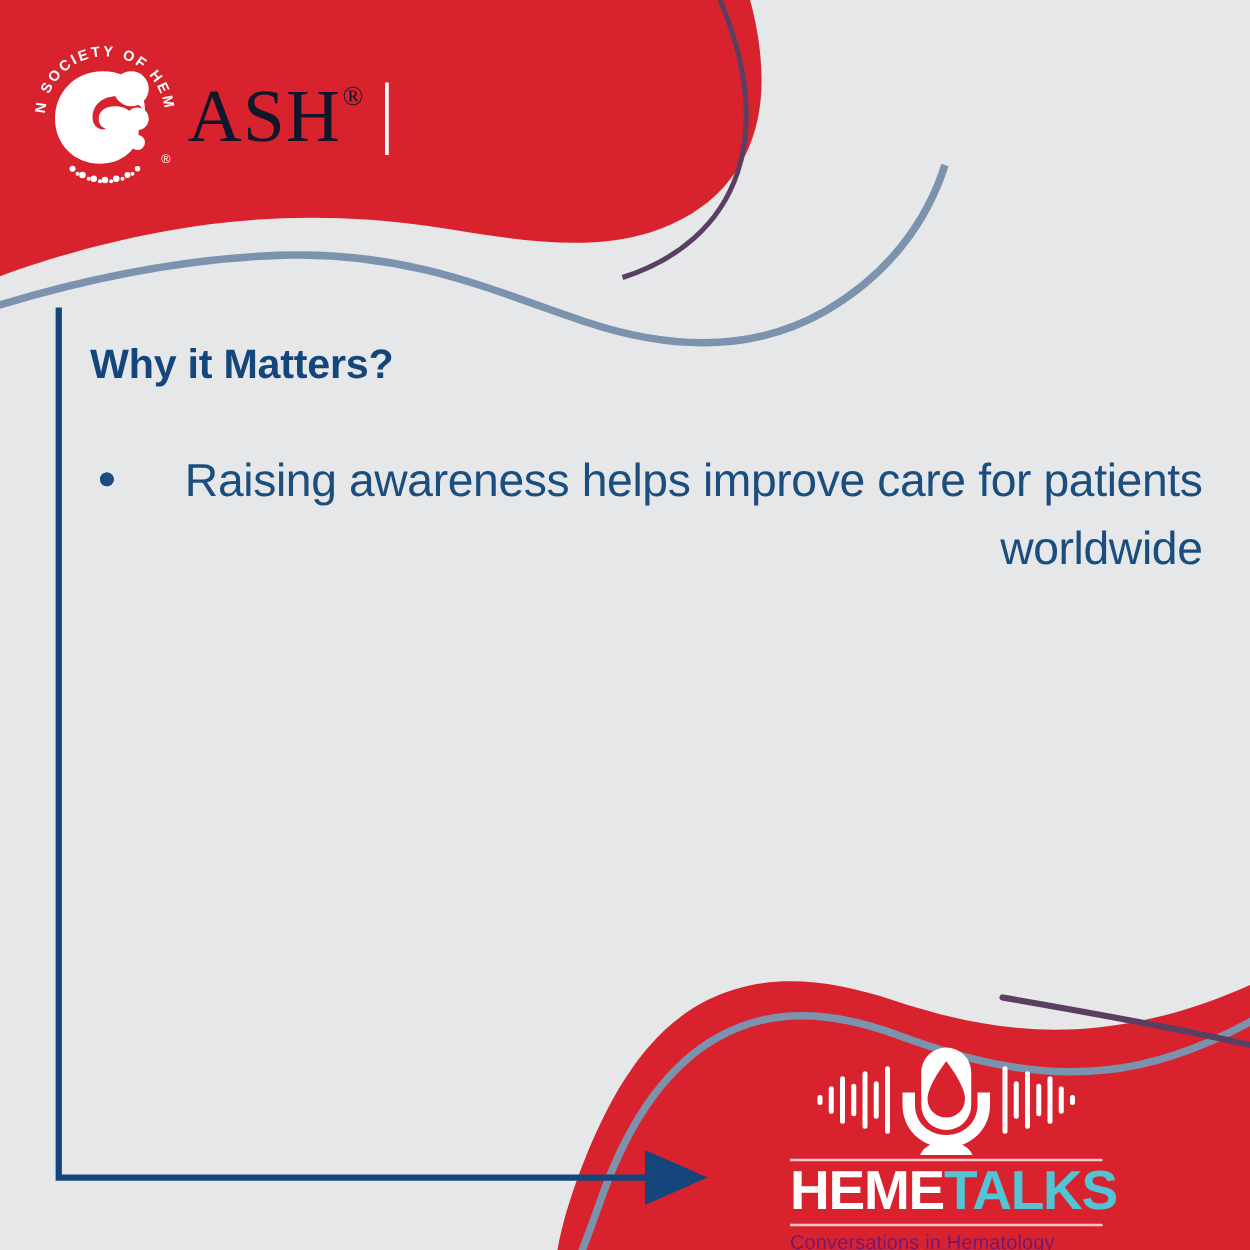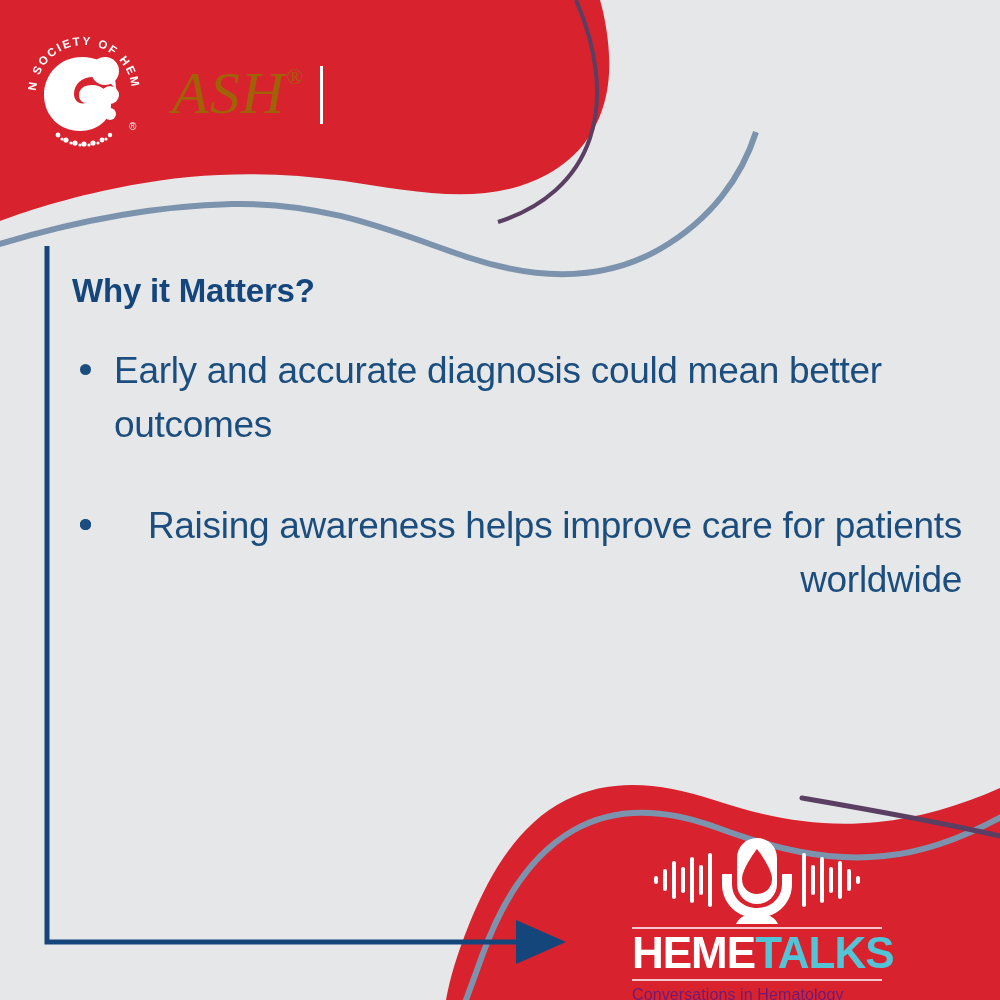--- a/index.html
+++ b/index.html
@@ -44,24 +44,22 @@
     position: relative;
     width: 132px;
     height: 132px;
     flex: 0 0 132px;
   }
   .ash-logo svg { display: block; }
 
   .brand-text {
     display: flex;
     align-items: center;
-    margin-left: 22px;
-    color: #a16207;
+    color: #0f172a;
     white-space: nowrap;
-    font-style: italic;
   }
   .brand-ash {
     font-family: "Liberation Serif", serif;
     font-size: 60px;
     font-weight: 400;
     letter-spacing: 1px;
     line-height: 1;
   }
   .brand-reg {
     font-family: "Liberation Serif", serif;
@@ -246,24 +244,20 @@
       <span class="brand-divider"></span>
     </div>
   </div>
 
   <div class="content">
     <h1 class="title">Why it Matters?</h1>
 
     <ul class="bullets">
       <li class="bullet">
         <span class="bullet-dot"></span>
-        <span>Early and accurate diagnosis could mean better outcomes</span>
-      </li>
-      <li class="bullet">
-        <span class="bullet-dot"></span>
       </li>
       <li class="bullet">
         <span class="bullet-dot"></span>
         <span>Raising awareness helps improve care for patients worldwide</span>
       </li>
     </ul>
   </div>
 
   <div class="hemetalks">
     <div class="mic-wrap">

